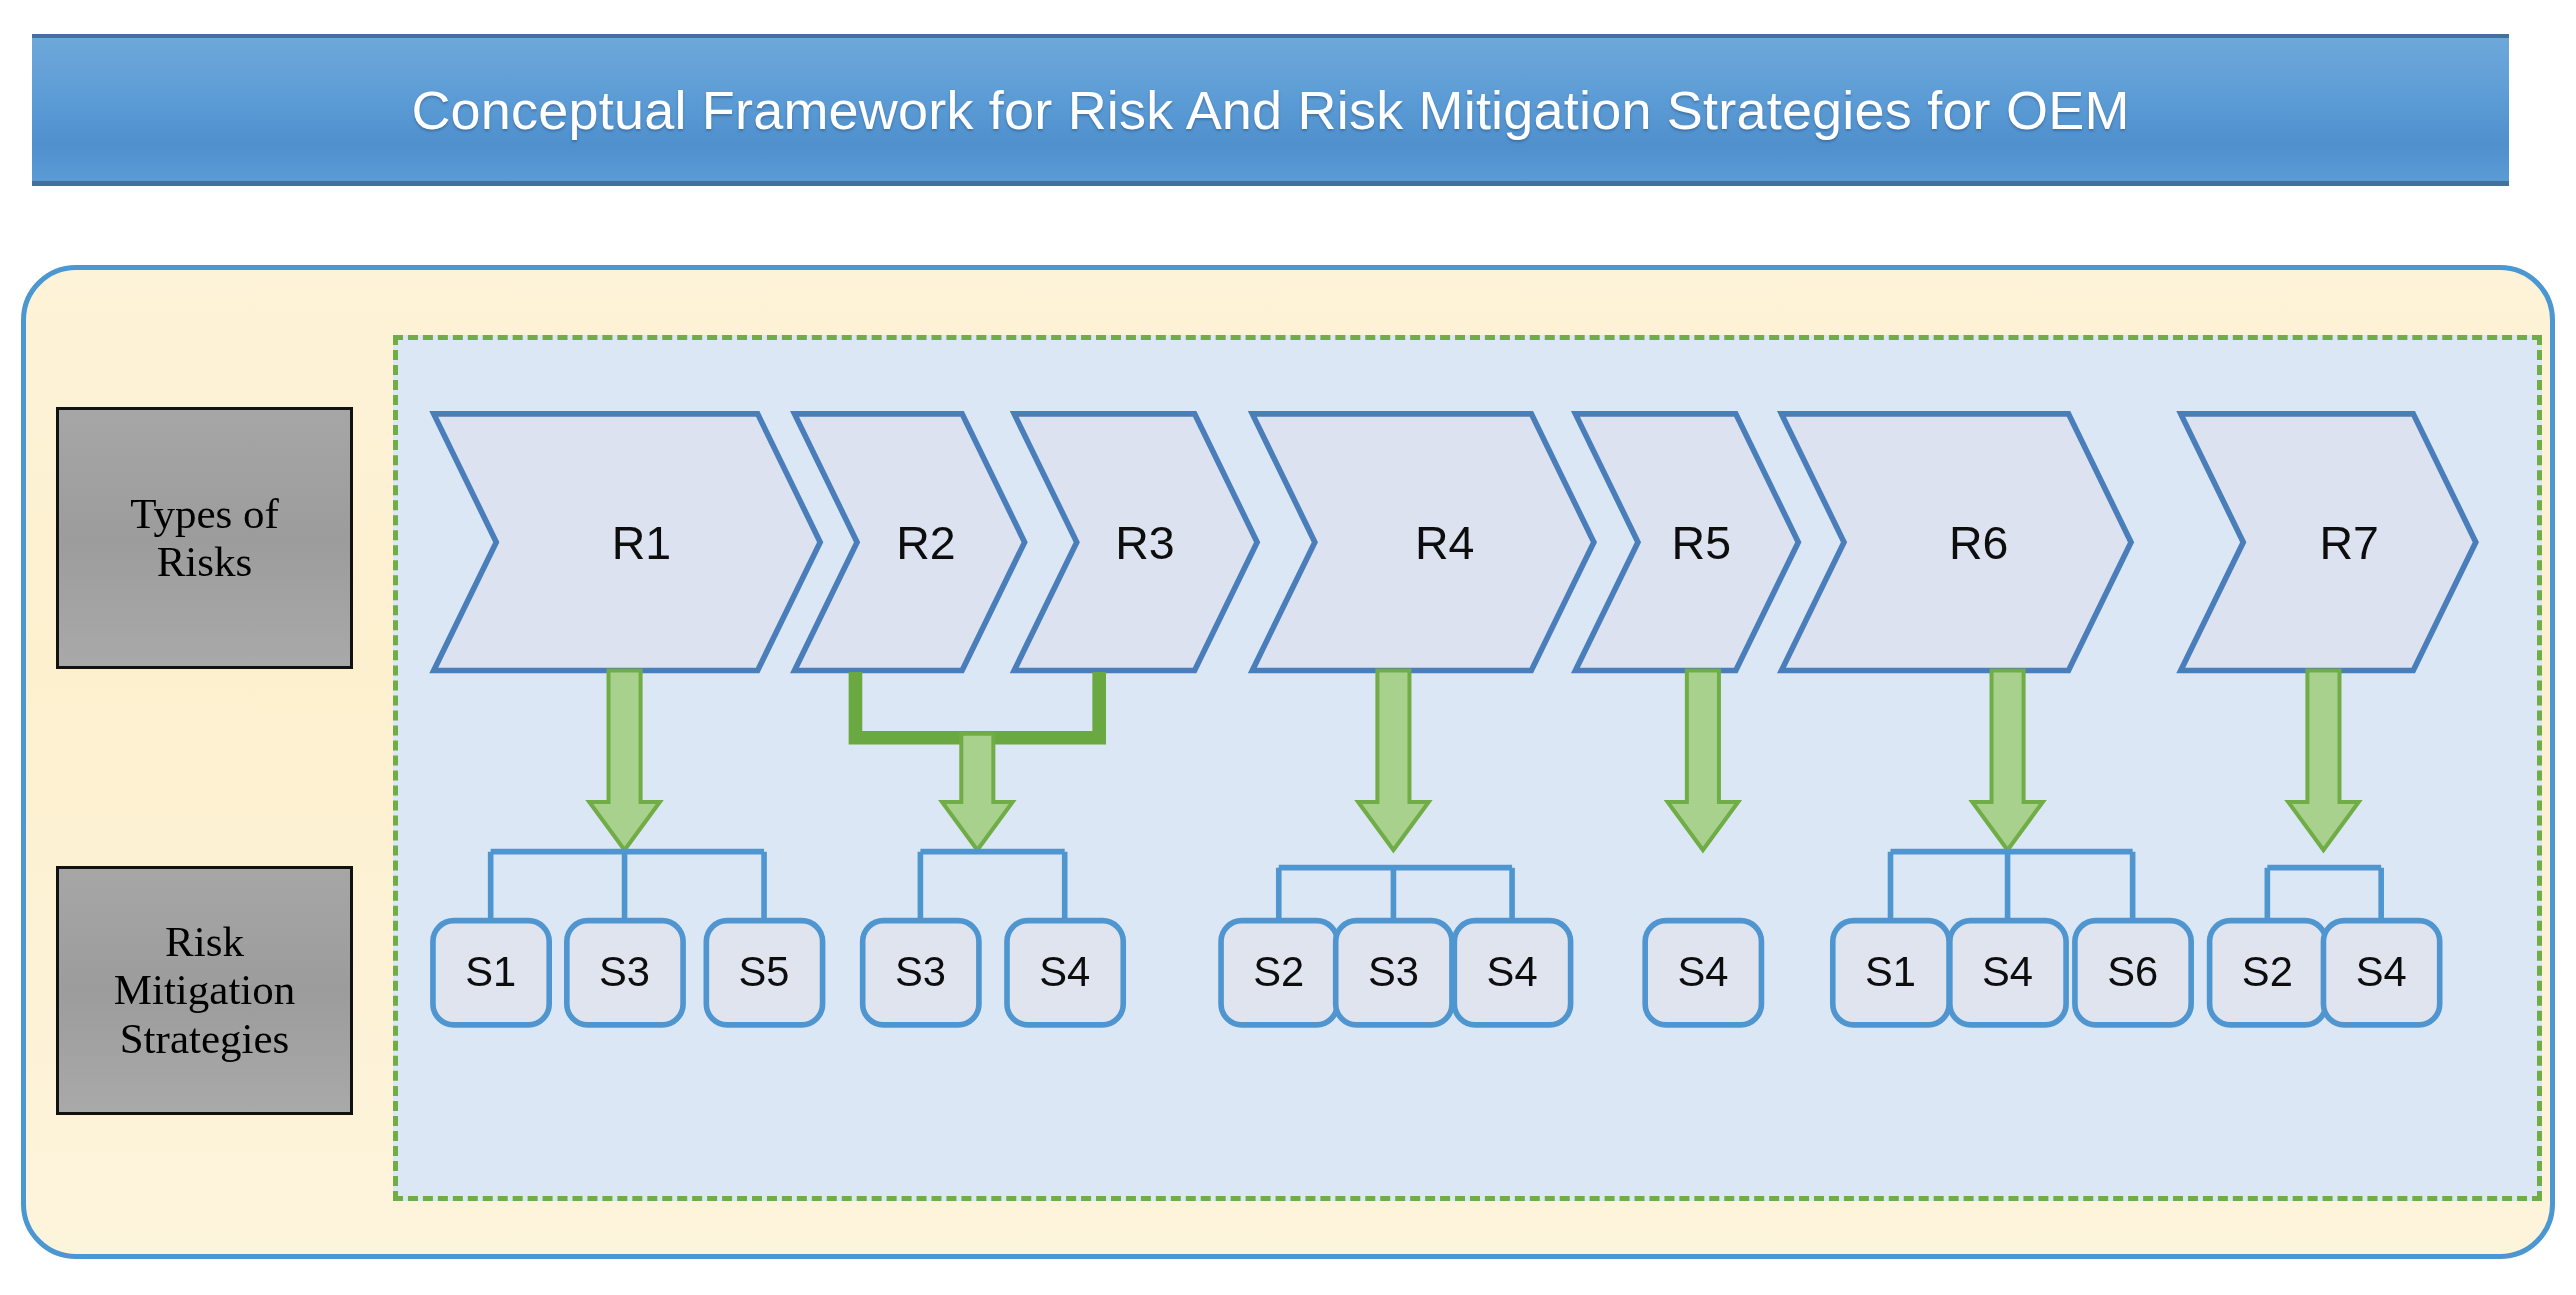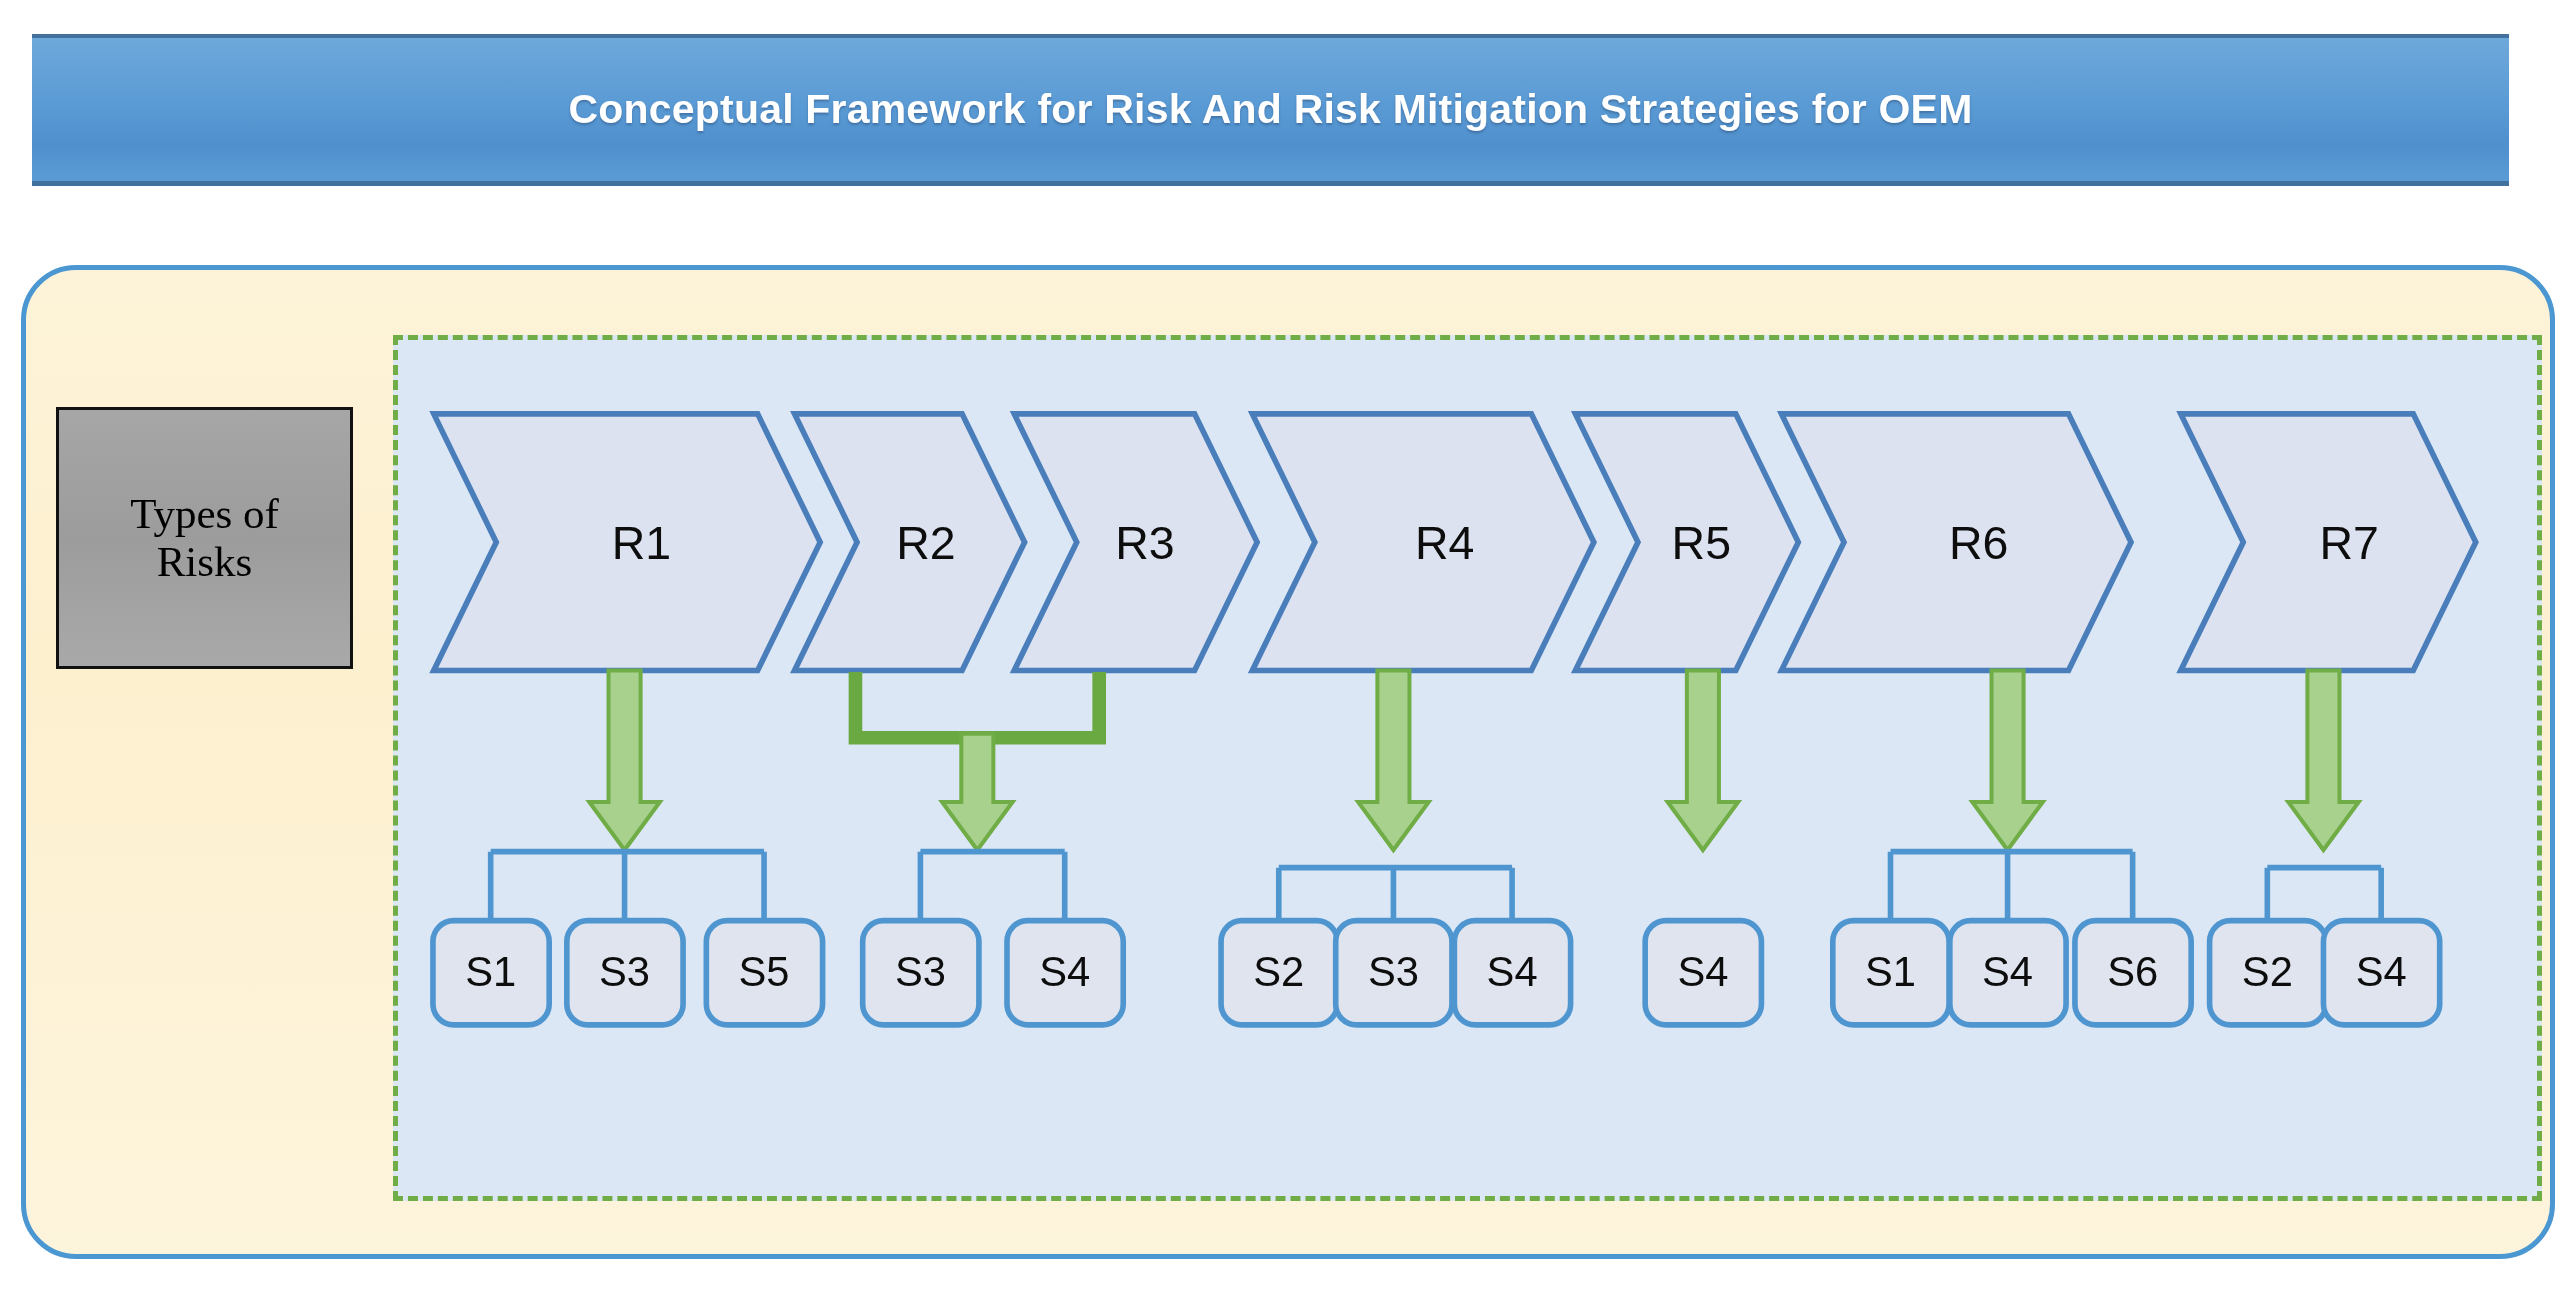--- a/index.html
+++ b/index.html
@@ -16,22 +16,22 @@
   #title-bar{
     position:absolute;left:32px;top:34px;width:2477px;height:152px;
     background:linear-gradient(180deg,#6ea8da 0%,#5b9bd5 45%,#4f90cd 75%,#5b9bd5 100%);
     border-top:4.8px solid #41719c;
     border-bottom:5.6px solid #41719c;
     box-sizing:border-box;
     display:flex;align-items:center;justify-content:center;
   }
   #title-text{
     color:#ffffff;
-    font-size:41px;
-    font-weight:bold;
+    font-size:54px;
+    font-weight:normal;
     letter-spacing:0.2px;
     text-shadow:0 1.6px 2.4px rgba(40,70,110,0.45);
     white-space:nowrap;
     font-family:"Liberation Sans", sans-serif;
   }
 
   
   #outer-card{
     position:absolute;left:21px;top:265px;width:2534px;height:994px;
     background:linear-gradient(180deg,#fdf3d8 0%,#fdf0cf 40%,#fdf4dc 100%);
@@ -99,20 +99,27 @@
 
   <div id="inner-panel"></div>
 
   <div class="side-label" id="label-risks">
     <div>
       <div>Types of</div>
       <div>Risks</div>
     </div>
   </div>
 
+  <div class="side-label" id="label-strategies">
+    <div>
+      <div>Risk</div>
+      <div>Mitigation</div>
+      <div>Strategies</div>
+    </div>
+  </div>
 
   <svg id="vec" viewBox="0 0 3213 1616">
 
     <g>
 
       <g>
         <polygon class="chev-poly" points="541,516 945,516 1023,676 945,836 541,836 619,676"></polygon>
         <text class="chev-label" x="800" y="682">R1</text>
       </g>
 

